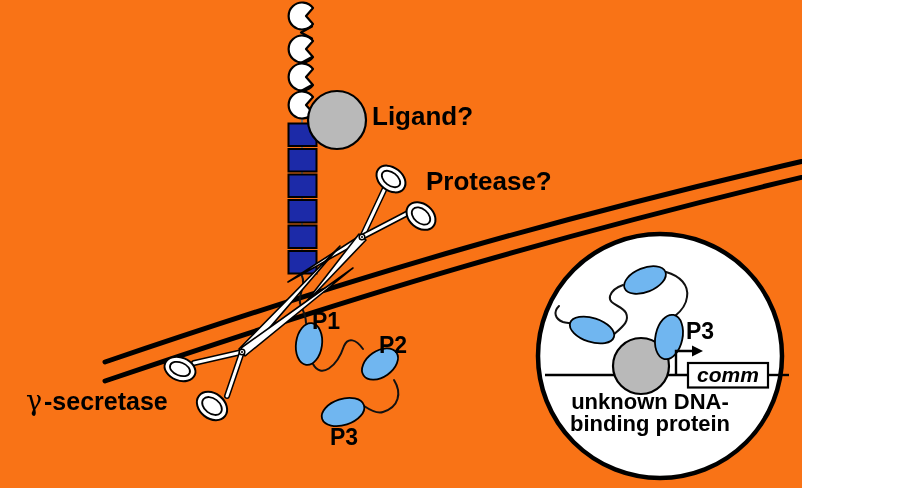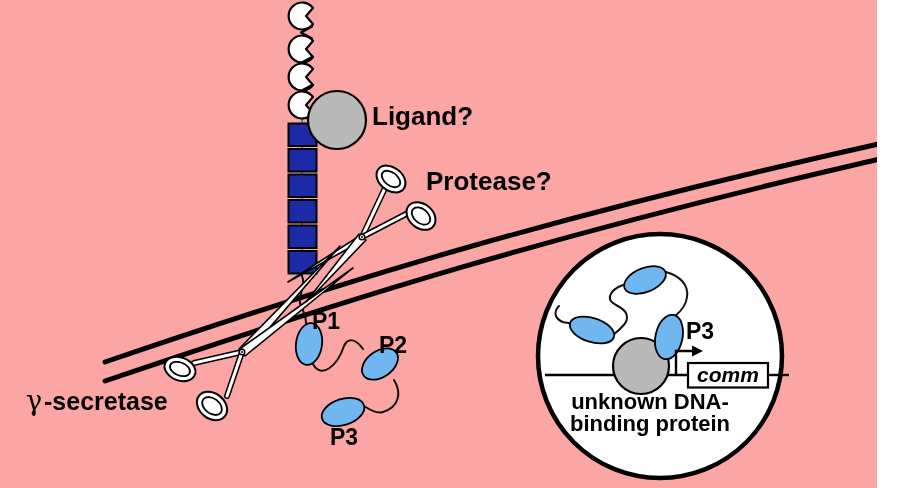--- a/index.html
+++ b/index.html
@@ -1,16 +1,16 @@
 <!DOCTYPE html>
 <html><head>
 <meta charset="utf-8">
 <style>
   html,body{margin:0;padding:0;background:#ffffff;}
-  .stage{position:relative;width:877px;height:488px;background:#fca5a5;overflow:hidden;}
+  .stage{position:relative;width:802px;height:488px;background:#f97316;overflow:hidden;}
   svg{display:block;}
   text{font-family:"Liberation Sans", sans-serif;fill:#000;}
   .lbl{font-weight:700;font-size:26px;}
   .lbl-sm{font-weight:700;font-size:23px;}
   .gamma{font-family:"DejaVu Serif", serif;font-weight:400;font-size:27px;}
   .gene{font-weight:700;font-style:italic;font-size:21px;text-anchor:middle;}
   .caption{font-weight:700;font-size:22px;text-anchor:middle;}
   .thread{fill:none;stroke:#111;stroke-width:2;stroke-linecap:round;}
 </style>
 </head>

